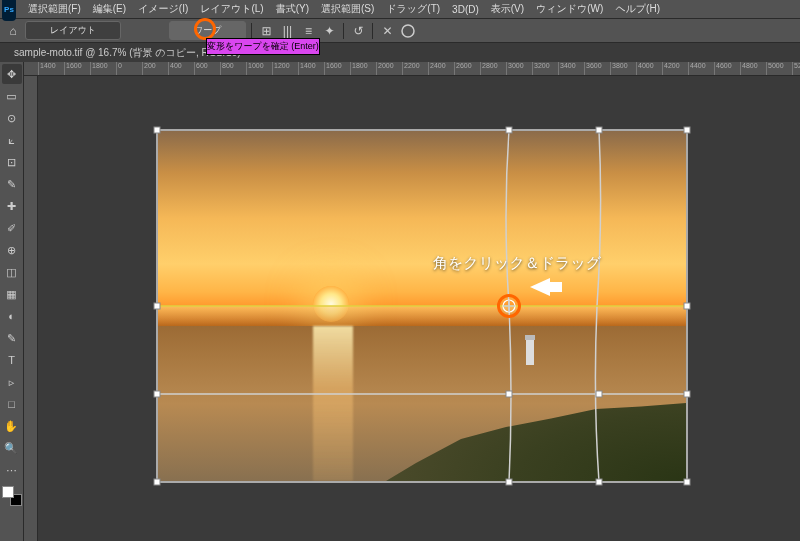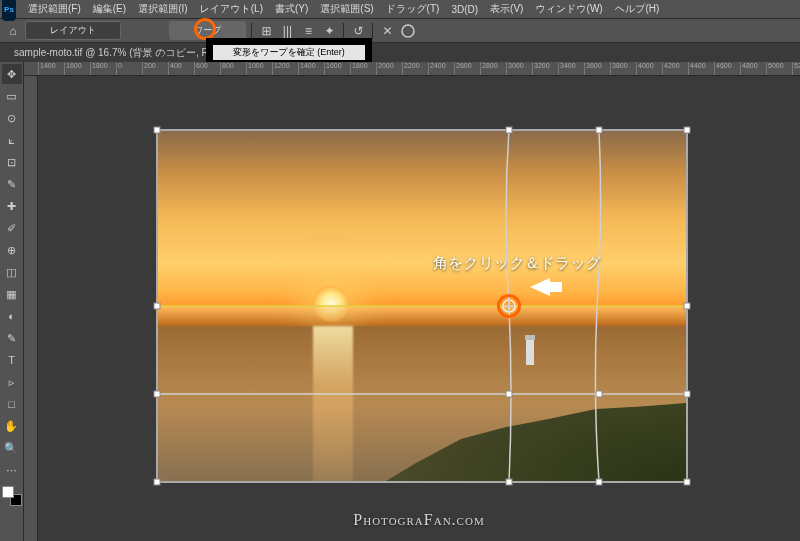--- a/index.html
+++ b/index.html
@@ -6,21 +6,21 @@
 body { background: #535353; width: 800px; height: 541px; overflow: hidden; position: relative; }
 .menubar { background: #535353; height: 18px; display: flex; align-items: center; padding: 0 2px; font-size: 10px; color: #ddd; }
 .ps-logo { width: 14px; height: 24px; background: #001e36; color: #31a8ff; font-weight: bold; font-size: 8px; display: flex; align-items: center; justify-content: center; margin-right: 6px; border-radius: 4px; }
 .menu-item { padding: 0 6px; cursor: pointer; }
 .optbar { background: #535353; height: 24px; display: flex; align-items: center; padding: 0 4px; gap: 3px; border-top: 1px solid #2a2a2a; }
 .btn-pill { background: #3f3f3f; border: 1px solid #666; border-radius: 3px; color: #ddd; font-size: 9px; padding: 2px 24px; cursor: pointer; }
 .btn-pill.active { background: #666; margin-left: 45px; }
 .opt-icon { width: 18px; height: 18px; display: flex; align-items: center; justify-content: center; color: #ccc; cursor: pointer; font-size: 12px; }
 .opt-sep { width: 1px; height: 16px; background: #2a2a2a; margin: 0 2px; }
 .circle-highlight { position: absolute; border: 3px solid #ff6600; border-radius: 50%; pointer-events: none; }
-.tooltip { position: absolute; background: #e5e5e5; border: 7px solid #000000; color: #000; font-size: 9px; padding: 1px 20px; }
+.tooltip { position: absolute; background: #d946ef; border: 1px solid #000000; color: #000; font-size: 9px; padding: 1px 0; }
 .tabbar { background: #3a3a3a; height: 20px; display: flex; align-items: center; padding: 0 8px; font-size: 10px; color: #ccc; border-top: 1px solid #2a2a2a; }
 .tab { padding: 0 6px; }
 .tab-close { margin-left: 4px; cursor: pointer; }
 .workspace { position: relative; display: flex; height: 479px; }
 .toolbar { width: 24px; background: #535353; border-right: 1px solid #2a2a2a; display: flex; flex-direction: column; align-items: center; padding-top: 2px; gap: 2px; }
 .tool { width: 20px; height: 20px; display: flex; align-items: center; justify-content: center; color: #ccc; font-size: 11px; cursor: pointer; border-radius: 2px; }
 .tool.sel { background: #3a3a3a; }
 .canvas-area { flex: 1; position: relative; background: #3a3a3a; }
 .ruler-h { position: absolute; top: 0; left: 0; right: 0; height: 14px; background: #535353; border-bottom: 1px solid #2a2a2a; display: flex; font-size: 7px; color: #aaa; overflow: hidden; padding-left: 14px; }
 .ruler-h span { flex: 0 0 26px; border-left: 1px solid #777; padding-left: 1px; }
@@ -47,21 +47,21 @@
 .sw-f { position:absolute; width:12px; height:12px; background:#fff; border:1px solid #888; top:0; left:0; }
 .sw-b { position:absolute; width:12px; height:12px; background:#000; border:1px solid #888; bottom:0; right:0; }
 </style>
 </head>
 <body>
 
 <div class="menubar">
   <div class="ps-logo">Ps</div>
   <div class="menu-item">選択範囲(F)</div>
   <div class="menu-item">編集(E)</div>
-  <div class="menu-item">選択範囲(I)</div>
+  <div class="menu-item">イメージ(I)</div>
   <div class="menu-item">レイアウト(L)</div>
   <div class="menu-item">書式(Y)</div>
   <div class="menu-item">選択範囲(S)</div>
   <div class="menu-item">ドラッグ(T)</div>
   <div class="menu-item">3D(D)</div>
   <div class="menu-item">表示(V)</div>
   <div class="menu-item">ウィンドウ(W)</div>
   <div class="menu-item">ヘルプ(H)</div>
 </div>
 
@@ -199,16 +199,15 @@
           <line x1="350" y1="180" x2="362" y2="180" stroke="#fff"></line>
           <line x1="356" y1="174" x2="356" y2="186" stroke="#fff"></line>
         </g>
       </svg>
 
       <div class="circle-highlight" style="top:218px; left:459px; width:24px; height:24px;"></div>
 
       <div class="annot" style="top:178px; left:395px;">角をクリック＆ドラッグ</div>
       <div class="arrow-l" style="top:202px; left:492px;"></div>
 
-      <div class="watermark">PhotograFan.com</div>
     </div>
   </div>
 </div>
 
 </body></html>

